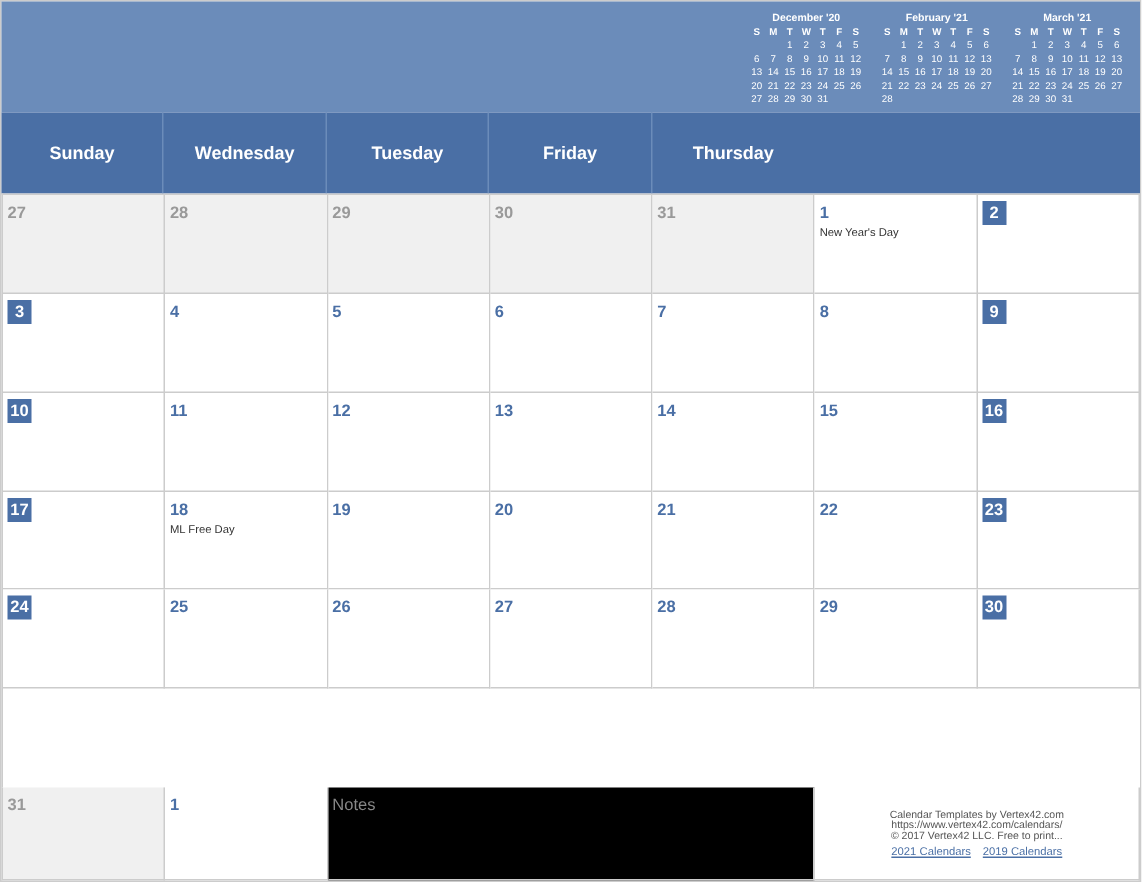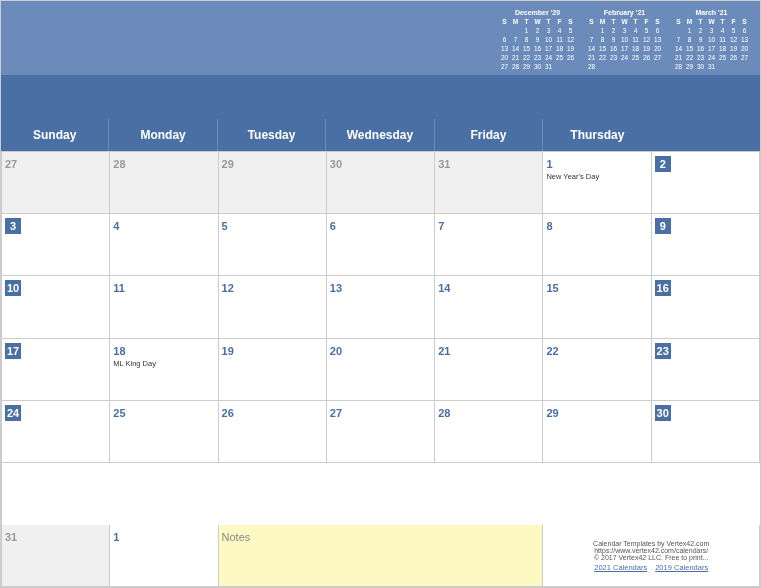--- a/index.html
+++ b/index.html
@@ -73,23 +73,22 @@
     .day-headers {
       display: grid;
       grid-template-columns: repeat(7, 1fr);
       background: #4a6fa5;
     }
     .day-header {
       color: #fff;
       text-align: center;
       font-size: 12px;
       font-weight: bold;
-      padding: 9px 0;
+      padding: 20px 0;
       border-right: 1px solid #6b8cba;
-      margin-top: 44px;
     }
     .day-header:last-child { border-right: none; }
     .calendar-grid {
       display: grid;
       grid-template-columns: repeat(7, 1fr);
       grid-template-rows: repeat(6, 1fr);
       flex: 1;
       border-left: 1px solid #ccc;
       border-top: 1px solid #ccc;
     }
@@ -159,21 +158,21 @@
       background: #f0f0f0;
     }
     .last-cell.white {
       background: #fff;
     }
     .last-notes-cell {
       grid-column: span 3;
       border-right: 1px solid #ccc;
       border-bottom: 1px solid #ccc;
       padding: 2px 3px;
-      background: #fef9c3;
+      background: #000000;
     }
     .last-credit-cell {
       grid-column: span 2;
       border-right: 1px solid #ccc;
       border-bottom: 1px solid #ccc;
       display: flex;
       flex-direction: column;
       align-items: center;
       justify-content: center;
       font-size: 7px;
@@ -374,23 +373,22 @@
                 <td></td>
               </tr>
             </tbody>
           </table>
         </div>
       </div>
   </div>
 
   <div class="day-headers" id="day-headers-row">
       <div class="day-header">Sunday</div>
-      <div class="day-header">Monday</div>
+      <div class="day-header">Wednesday</div>
       <div class="day-header">Tuesday</div>
-      <div class="day-header">Wednesday</div>
       <div class="day-header">Friday</div>
       <div class="day-header">Thursday</div>
     </div>
 
   <div class="calendar-grid" id="calendar-grid" style="flex:1;">
       <div class="cal-cell outside-month"><span class="date-num outside-month-num">27</span></div>
       <div class="cal-cell outside-month"><span class="date-num outside-month-num">28</span></div>
       <div class="cal-cell outside-month"><span class="date-num outside-month-num">29</span></div>
       <div class="cal-cell outside-month"><span class="date-num outside-month-num">30</span></div>
       <div class="cal-cell outside-month"><span class="date-num outside-month-num">31</span></div>
@@ -404,21 +402,21 @@
       <div class="cal-cell"><span class="date-num current-month">8</span></div>
       <div class="cal-cell"><span class="date-num highlighted">9</span></div>
       <div class="cal-cell"><span class="date-num highlighted">10</span></div>
       <div class="cal-cell"><span class="date-num current-month">11</span></div>
       <div class="cal-cell"><span class="date-num current-month">12</span></div>
       <div class="cal-cell"><span class="date-num current-month">13</span></div>
       <div class="cal-cell"><span class="date-num current-month">14</span></div>
       <div class="cal-cell"><span class="date-num current-month">15</span></div>
       <div class="cal-cell"><span class="date-num highlighted">16</span></div>
       <div class="cal-cell"><span class="date-num highlighted">17</span></div>
-      <div class="cal-cell"><span class="date-num current-month">18</span><div class="holiday-label">ML King Day</div></div>
+      <div class="cal-cell"><span class="date-num current-month">18</span><div class="holiday-label">ML Free Day</div></div>
       <div class="cal-cell"><span class="date-num current-month">19</span></div>
       <div class="cal-cell"><span class="date-num current-month">20</span></div>
       <div class="cal-cell"><span class="date-num current-month">21</span></div>
       <div class="cal-cell"><span class="date-num current-month">22</span></div>
       <div class="cal-cell"><span class="date-num highlighted">23</span></div>
       <div class="cal-cell"><span class="date-num highlighted">24</span></div>
       <div class="cal-cell"><span class="date-num current-month">25</span></div>
       <div class="cal-cell"><span class="date-num current-month">26</span></div>
       <div class="cal-cell"><span class="date-num current-month">27</span></div>
       <div class="cal-cell"><span class="date-num current-month">28</span></div>

